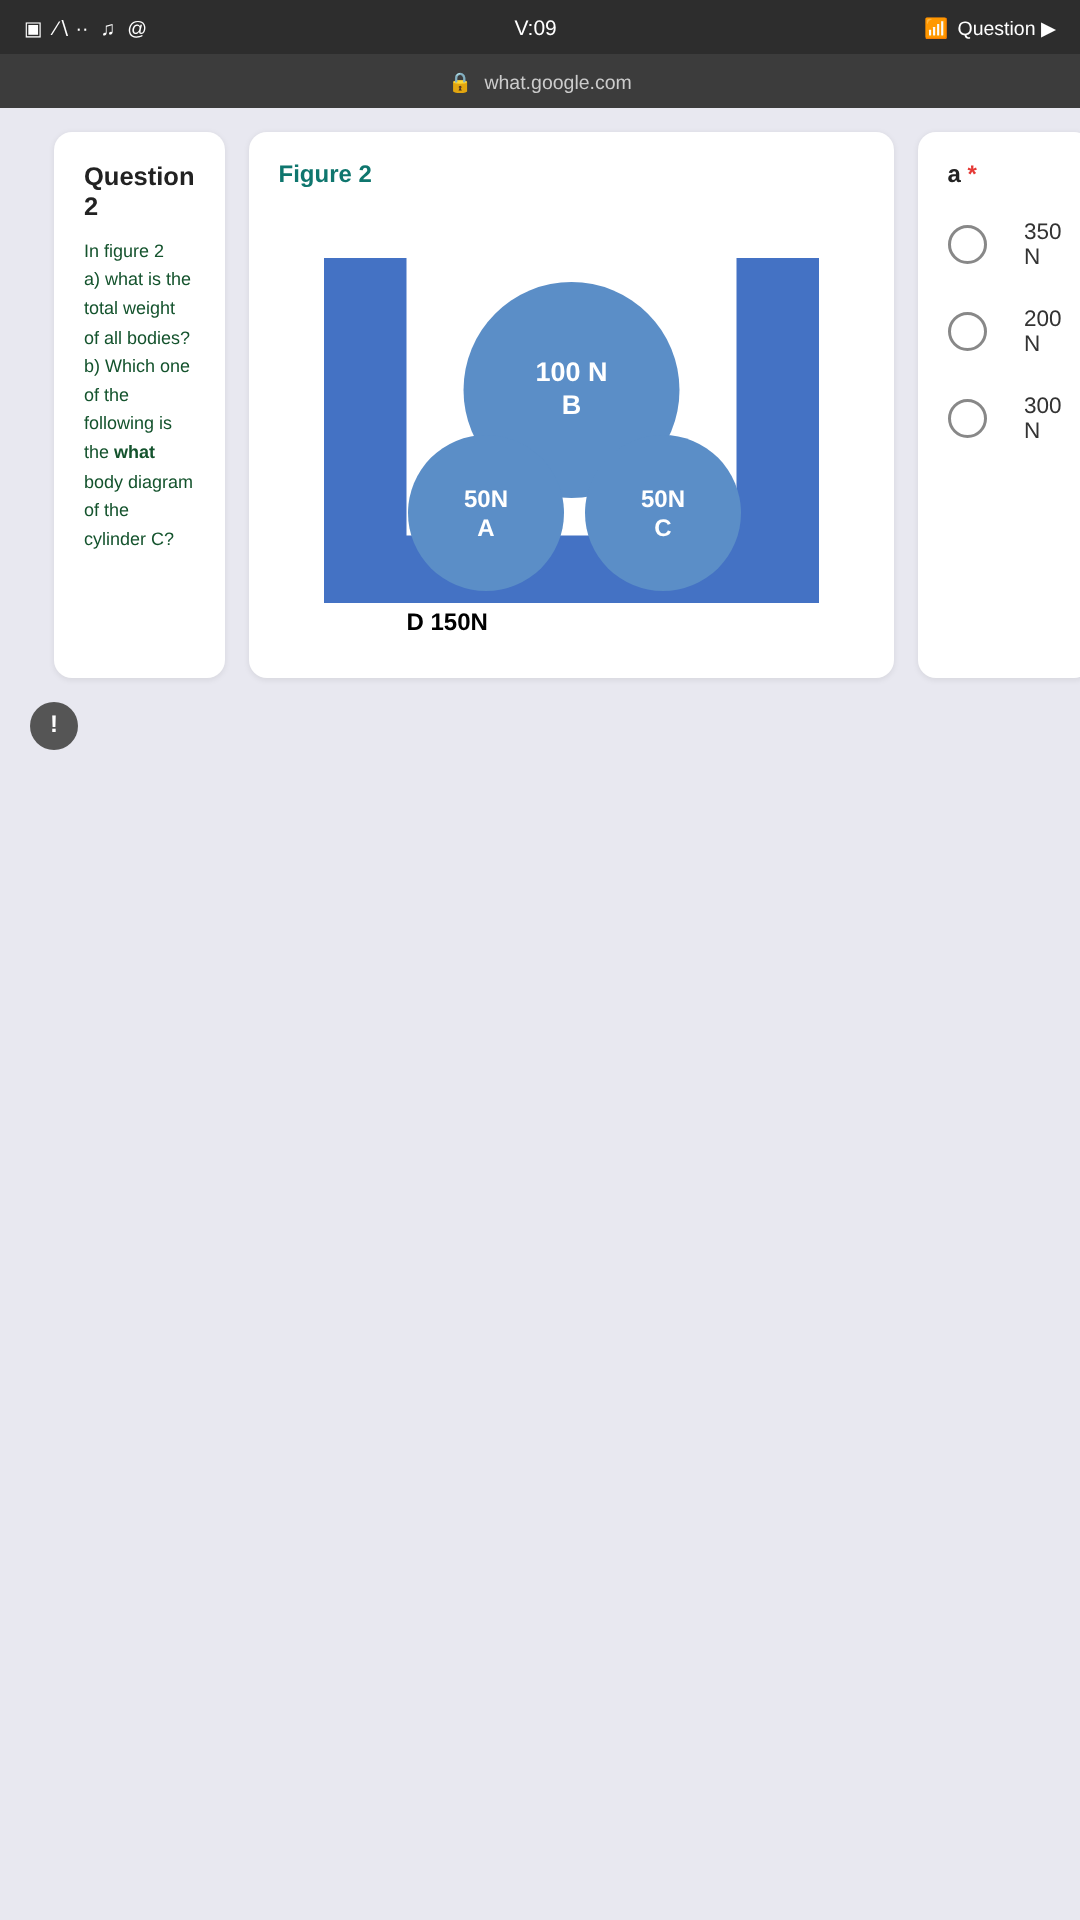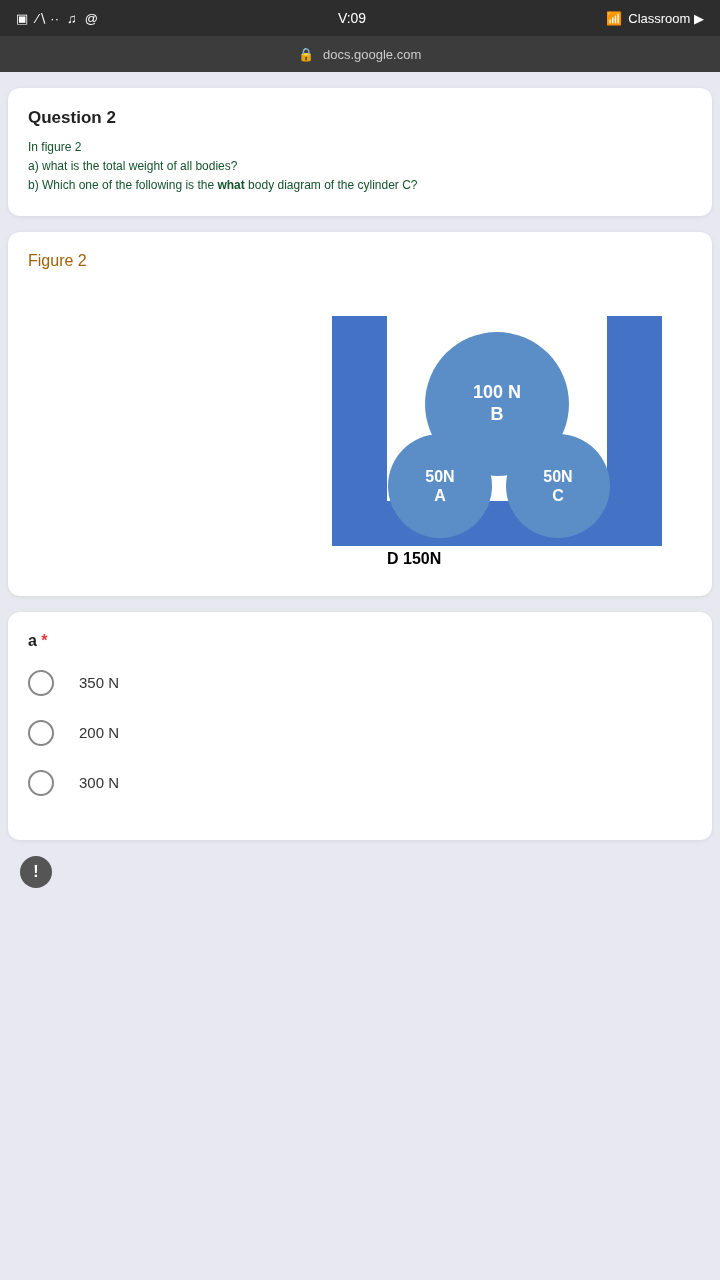--- a/index.html
+++ b/index.html
@@ -37,23 +37,22 @@
       height: 36px;
     }
     .address-bar span {
       color: #ccc;
       font-size: 13px;
     }
     .lock-icon { font-size: 12px; color: #aaa; }
 
     
     .content-area {
-      padding: 16px 8px;
-      display: flex;
-      flex-direction: column;
+      padding: 16px 36px;
+      display: flex;
       gap: 16px;
     }
 
     
     .card {
       background: white;
       border-radius: 12px;
       padding: 20px;
       box-shadow: 0 1px 4px rgba(0,0,0,0.08);
     }
@@ -67,23 +66,23 @@
     }
     .question-body {
       font-size: 12px;
       color: #14532d;
       line-height: 1.6;
     }
 
     
     .figure-title {
       font-size: 16px;
-      font-weight: 400;
+      font-weight: 700;
       margin-bottom: 16px;
-      color: #a16207;
+      color: #0f766e;
     }
     .figure-container {
       display: flex;
       justify-content: flex-end;
       align-items: center;
     }
 
     
     .diagram-svg {
       width: 390px;
@@ -152,27 +151,27 @@
 <div class="status-bar">
   <div class="status-left">
     <span>▣</span>
     <span>⁄∖ ··</span>
     <span>♫</span>
     <span>@</span>
   </div>
   <div class="status-center">V:09</div>
   <div class="status-right">
     <span>📶</span>
-    <span>Classroom ▶</span>
+    <span>Question ▶</span>
   </div>
 </div>
 
 <div class="address-bar">
   <span class="lock-icon">🔒</span>
-  <span>docs.google.com</span>
+  <span>what.google.com</span>
 </div>
 
 <div class="content-area">
 
   <div class="card">
     <div class="question-title">Question 2</div>
     <div class="question-body">
       <span>In figure 2</span><br>
       <span>a) what is the total weight of all bodies?</span><br>
       <span>b) Which one of the following is the <strong>what</strong> body diagram of the cylinder C?</span>

